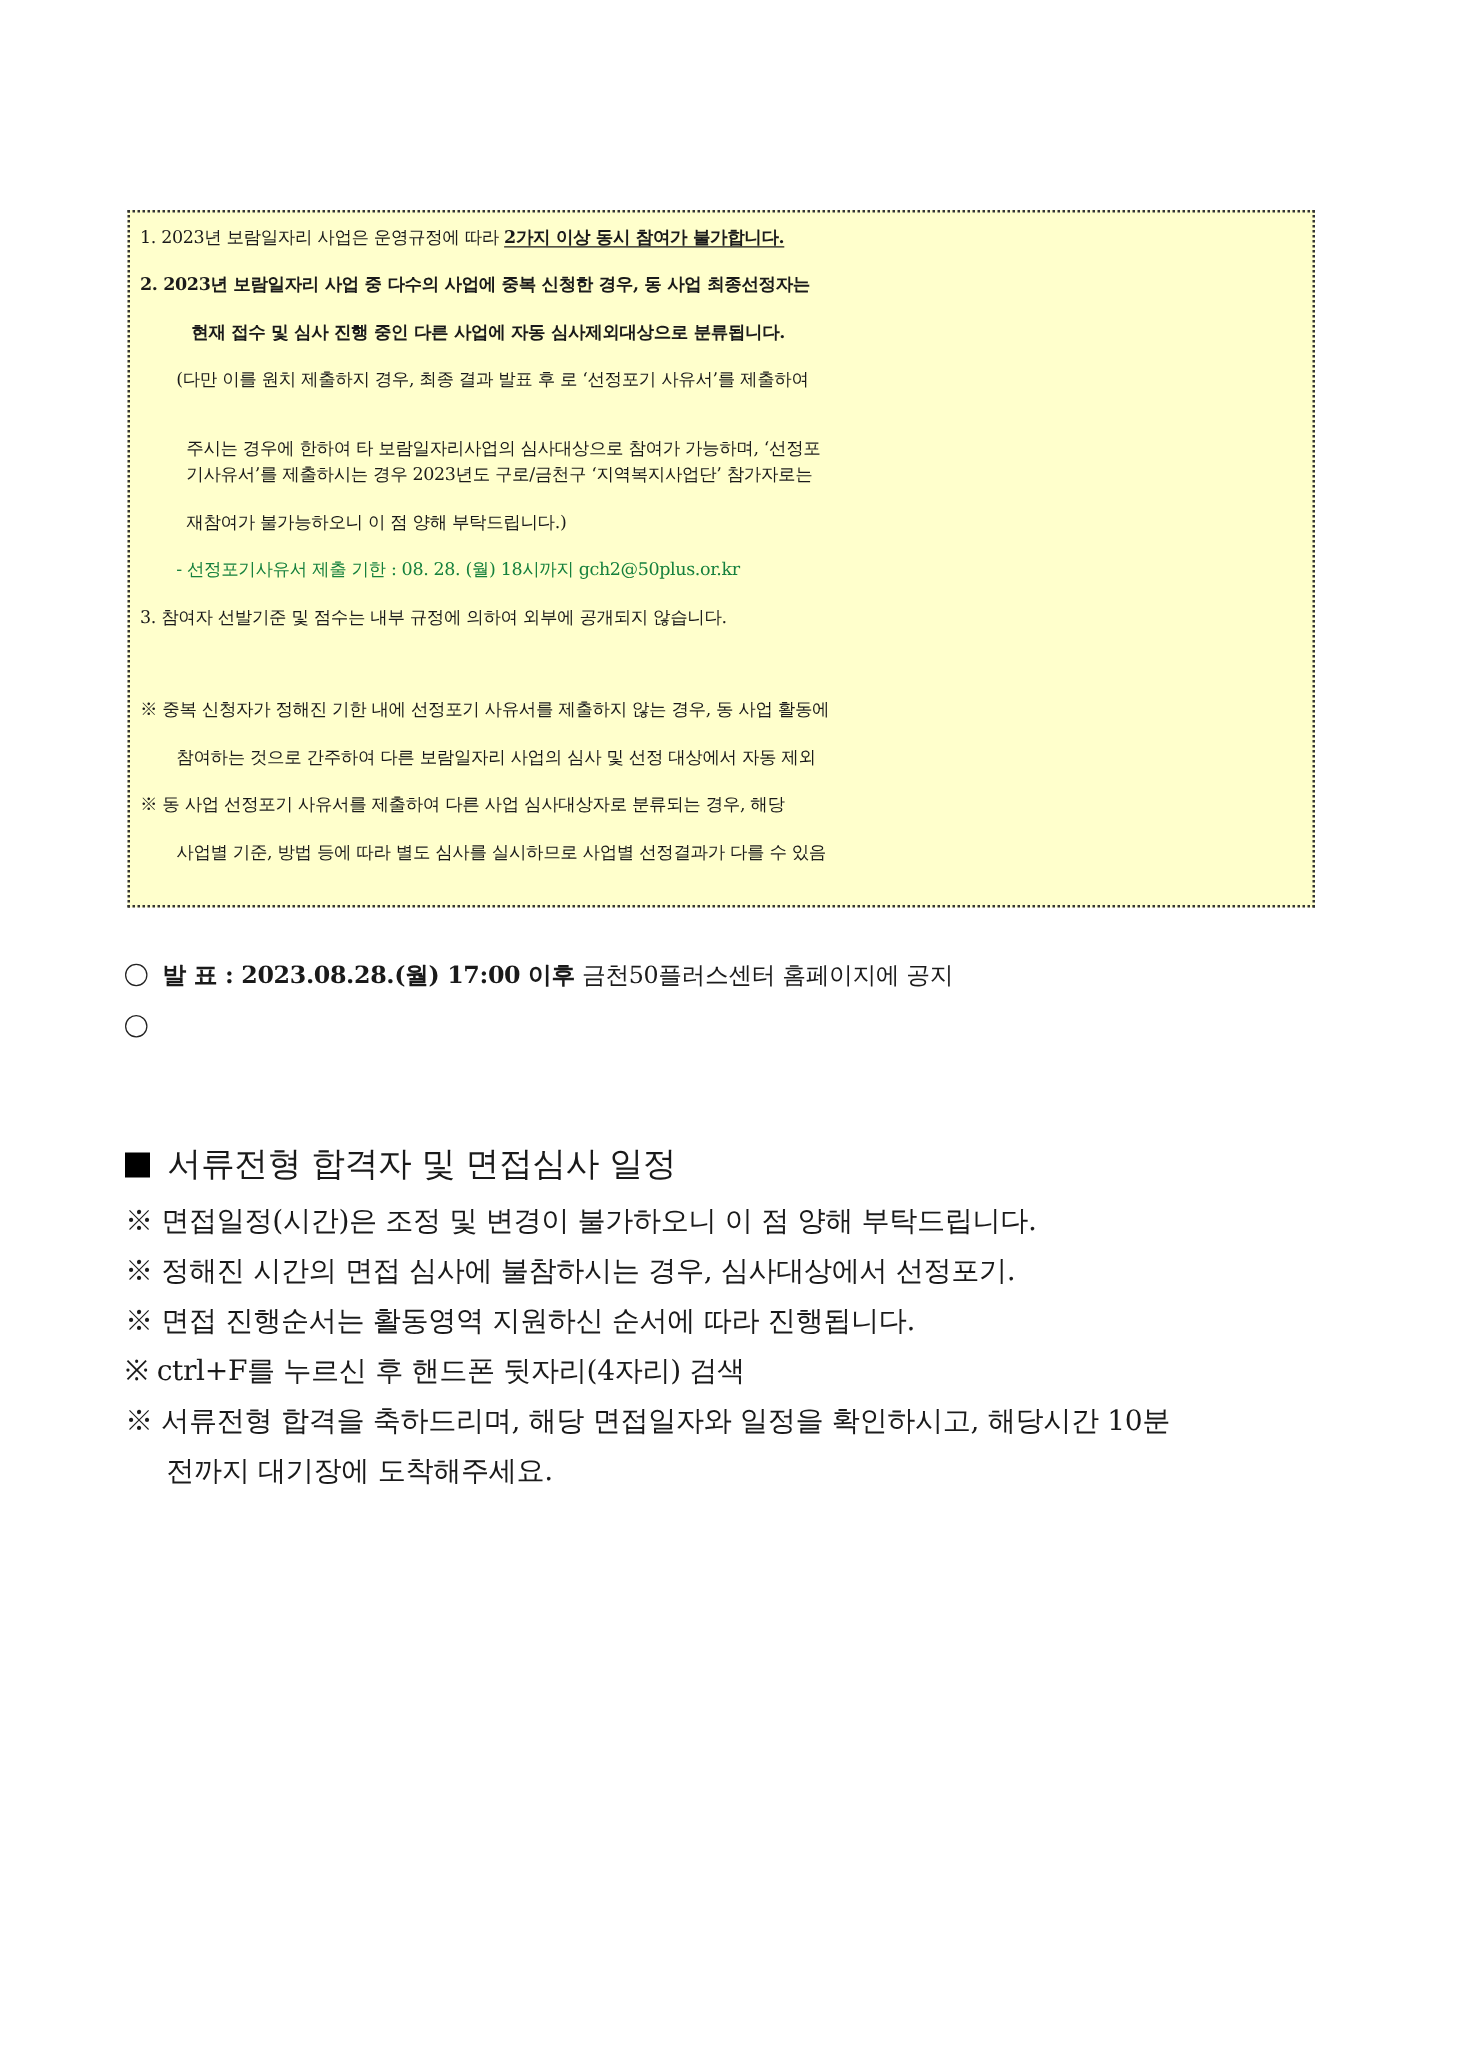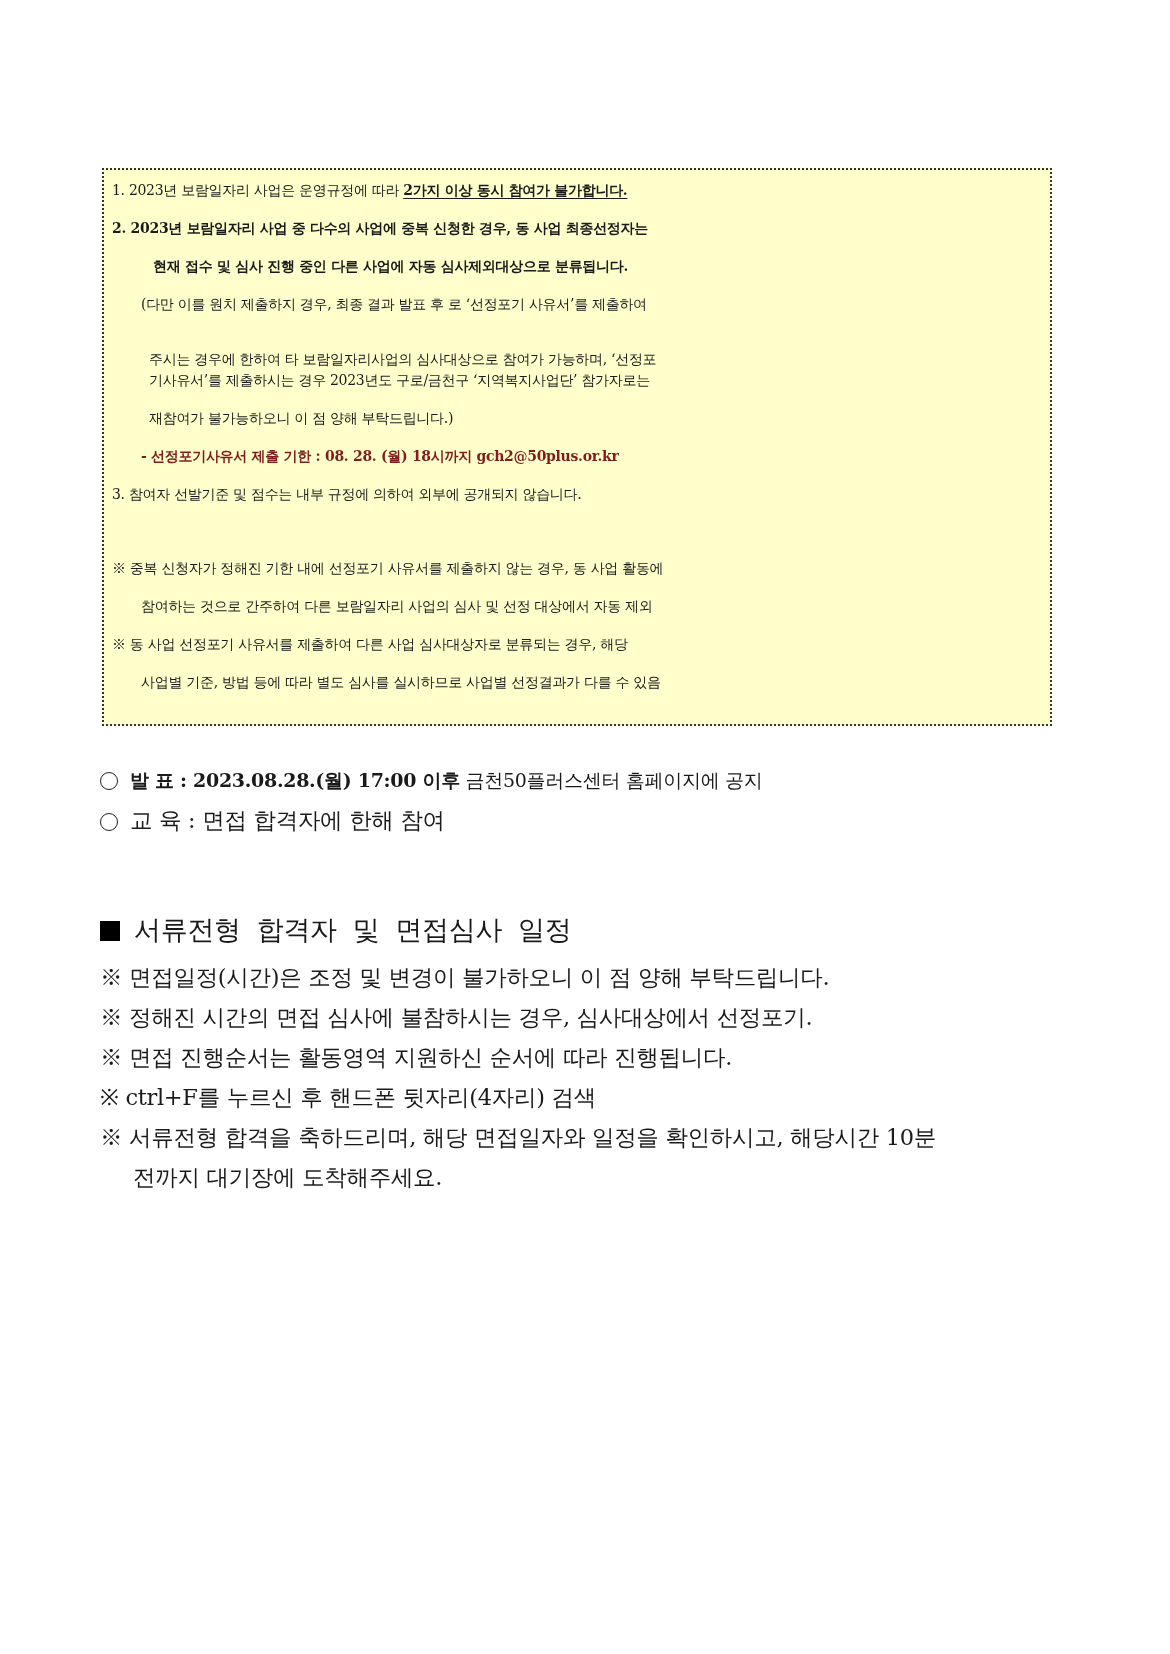--- a/index.html
+++ b/index.html
@@ -12,21 +12,21 @@
     position: absolute; left: 102px; top: 168px; width: 950px; height: 558px;
     background: #ffffcc; border: 2px dotted #333;
     box-sizing: border-box;
   }
   .line {
     position: absolute; white-space: nowrap; font-size: 14px; line-height: 30px;
     letter-spacing: -0.3px;
   }
   .bold { font-weight: bold; }
   .underline { text-decoration: underline; text-underline-offset: 3px; }
-  .red { color: #7f1d1d; font-weight: bold; }
+  .red { color: #15803d; }
   .heading { font-size: 27px; }
   .square {
     display: inline-block; width: 20px; height: 20px; background: #000;
     vertical-align: -2px; margin-right: 14px;
   }
   .circle {
     display: inline-block; width: 18px; height: 18px; border: 1.5px solid #222;
     border-radius: 50%; vertical-align: -3px; margin-right: 12px; box-sizing: border-box;
   }
 </style>
@@ -53,24 +53,24 @@
 
 <div class="line" style="left:112px; top:553px;">※ 중복 신청자가 정해진 기한 내에 선정포기 사유서를 제출하지 않는 경우, 동 사업 활동에</div>
 <div class="line" style="left:141px; top:591px;">참여하는 것으로 간주하여 다른 보람일자리 사업의 심사 및 선정 대상에서 자동 제외</div>
 <div class="line" style="left:112px; top:629px;">※ 동 사업 선정포기 사유서를 제출하여 다른 사업 심사대상자로 분류되는 경우, 해당</div>
 <div class="line" style="left:141px; top:667px;">사업별 기준, 방법 등에 따라 별도 심사를 실시하므로 사업별 선정결과가 다를 수 있음</div>
 
 <div class="line" style="left:100px; top:765px; font-size:19px;">
   <span class="circle"></span><span class="bold">발 표 : 2023.08.28.(월) 17:00 이후</span><span> 금천50플러스센터 홈페이지에 공지</span>
 </div>
 <div class="line" style="left:100px; top:805px; font-size:22.5px;">
-  <span class="circle"></span><span>교 육 : 면접 합격자에 한해 참여</span>
+  <span class="circle"></span>
 </div>
 
-<div class="line heading" style="left:100px; top:917px;font-family:Liberation Mono, monospace;">
+<div class="line heading" style="left:100px; top:917px;">
   <span class="square"></span><span>서류전형 합격자 및 면접심사 일정</span>
 </div>
 
 <div class="line" style="left:100px; top:962px; font-size:22.5px;">※ 면접일정(시간)은 조정 및 변경이 불가하오니 이 점 양해 부탁드립니다.</div>
 <div class="line" style="left:100px; top:1002px; font-size:22.5px;">※ 정해진 시간의 면접 심사에 불참하시는 경우, 심사대상에서 선정포기.</div>
 <div class="line" style="left:100px; top:1042px; font-size:22.5px;">※ 면접 진행순서는 활동영역 지원하신 순서에 따라 진행됩니다.</div>
 <div class="line" style="left:100px; top:1082px; font-size:22.5px;">※ ctrl+F를 누르신 후 핸드폰 뒷자리(4자리) 검색</div>
 <div class="line" style="left:100px; top:1122px; font-size:22.5px;">※ 서류전형 합격을 축하드리며, 해당 면접일자와 일정을 확인하시고, 해당시간 10분</div>
 <div class="line" style="left:133px; top:1162px; font-size:22.5px;">전까지 대기장에 도착해주세요.</div>
 

